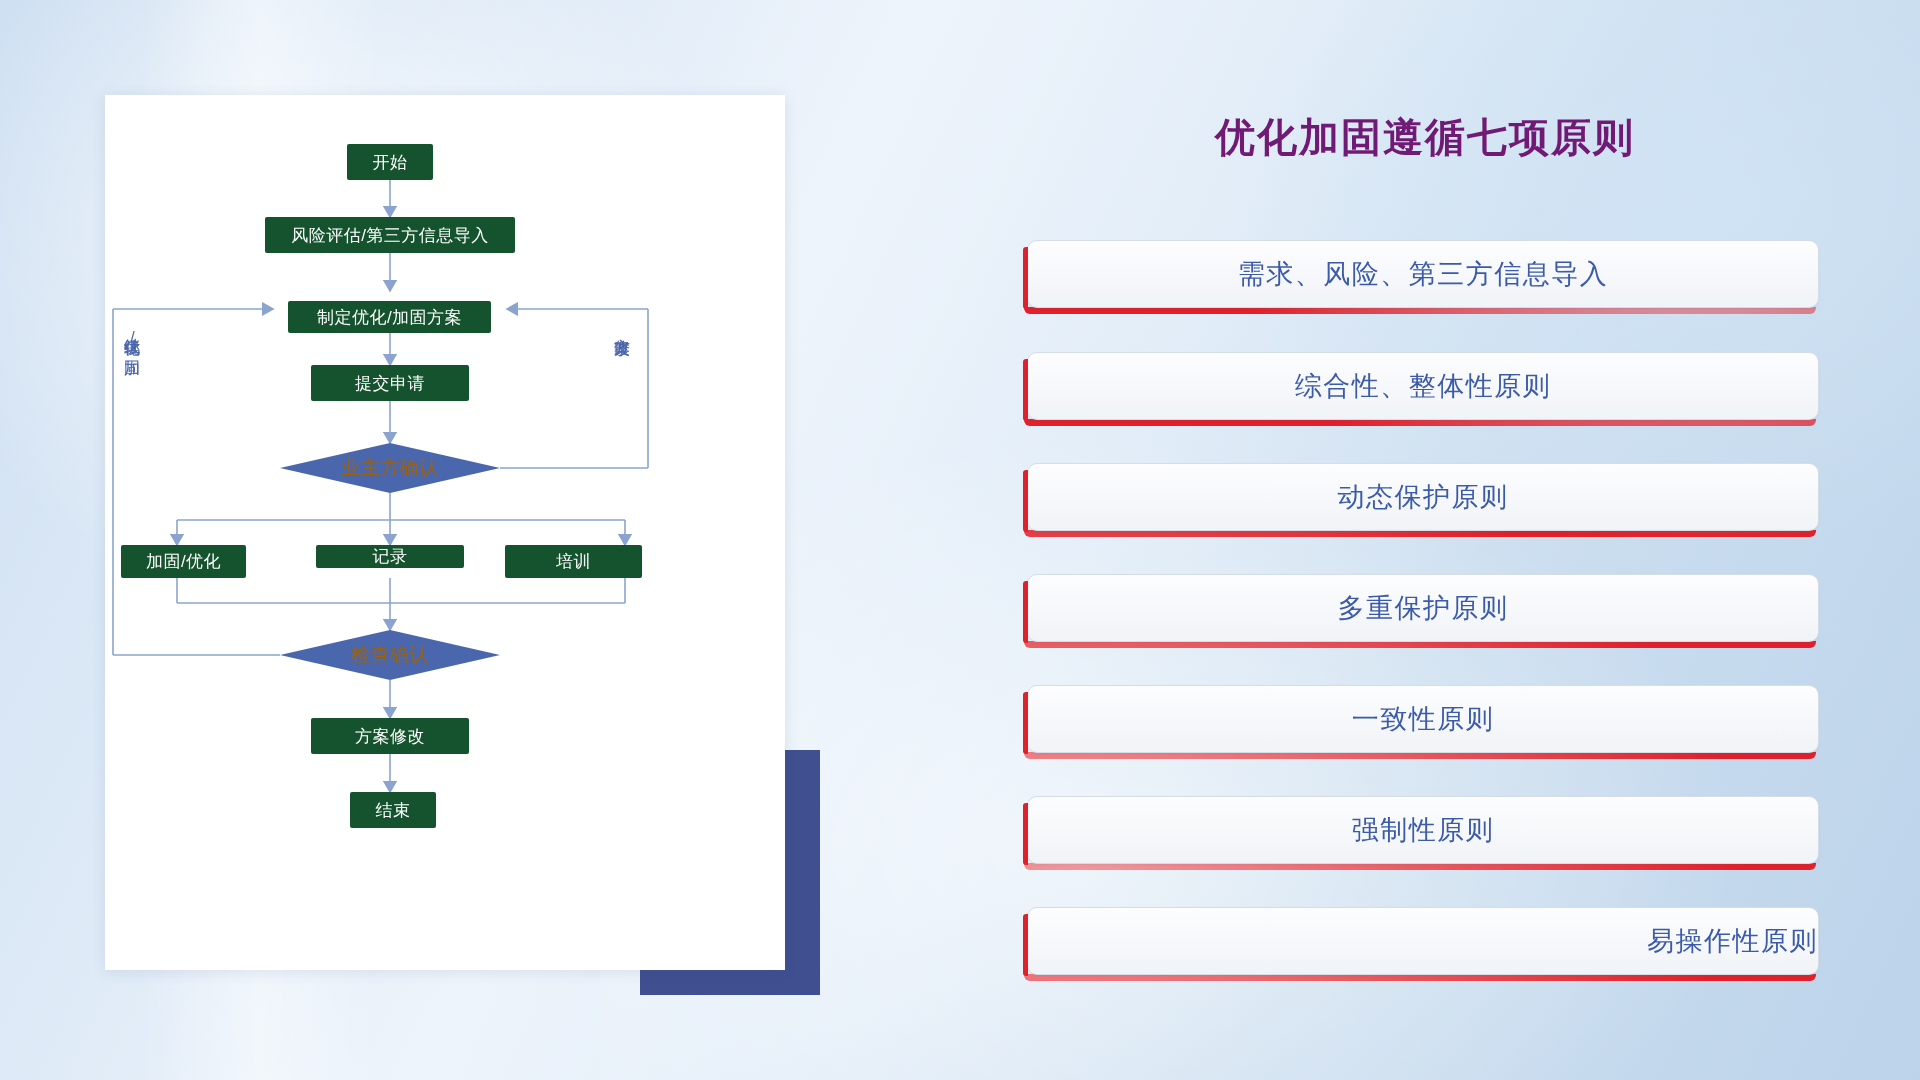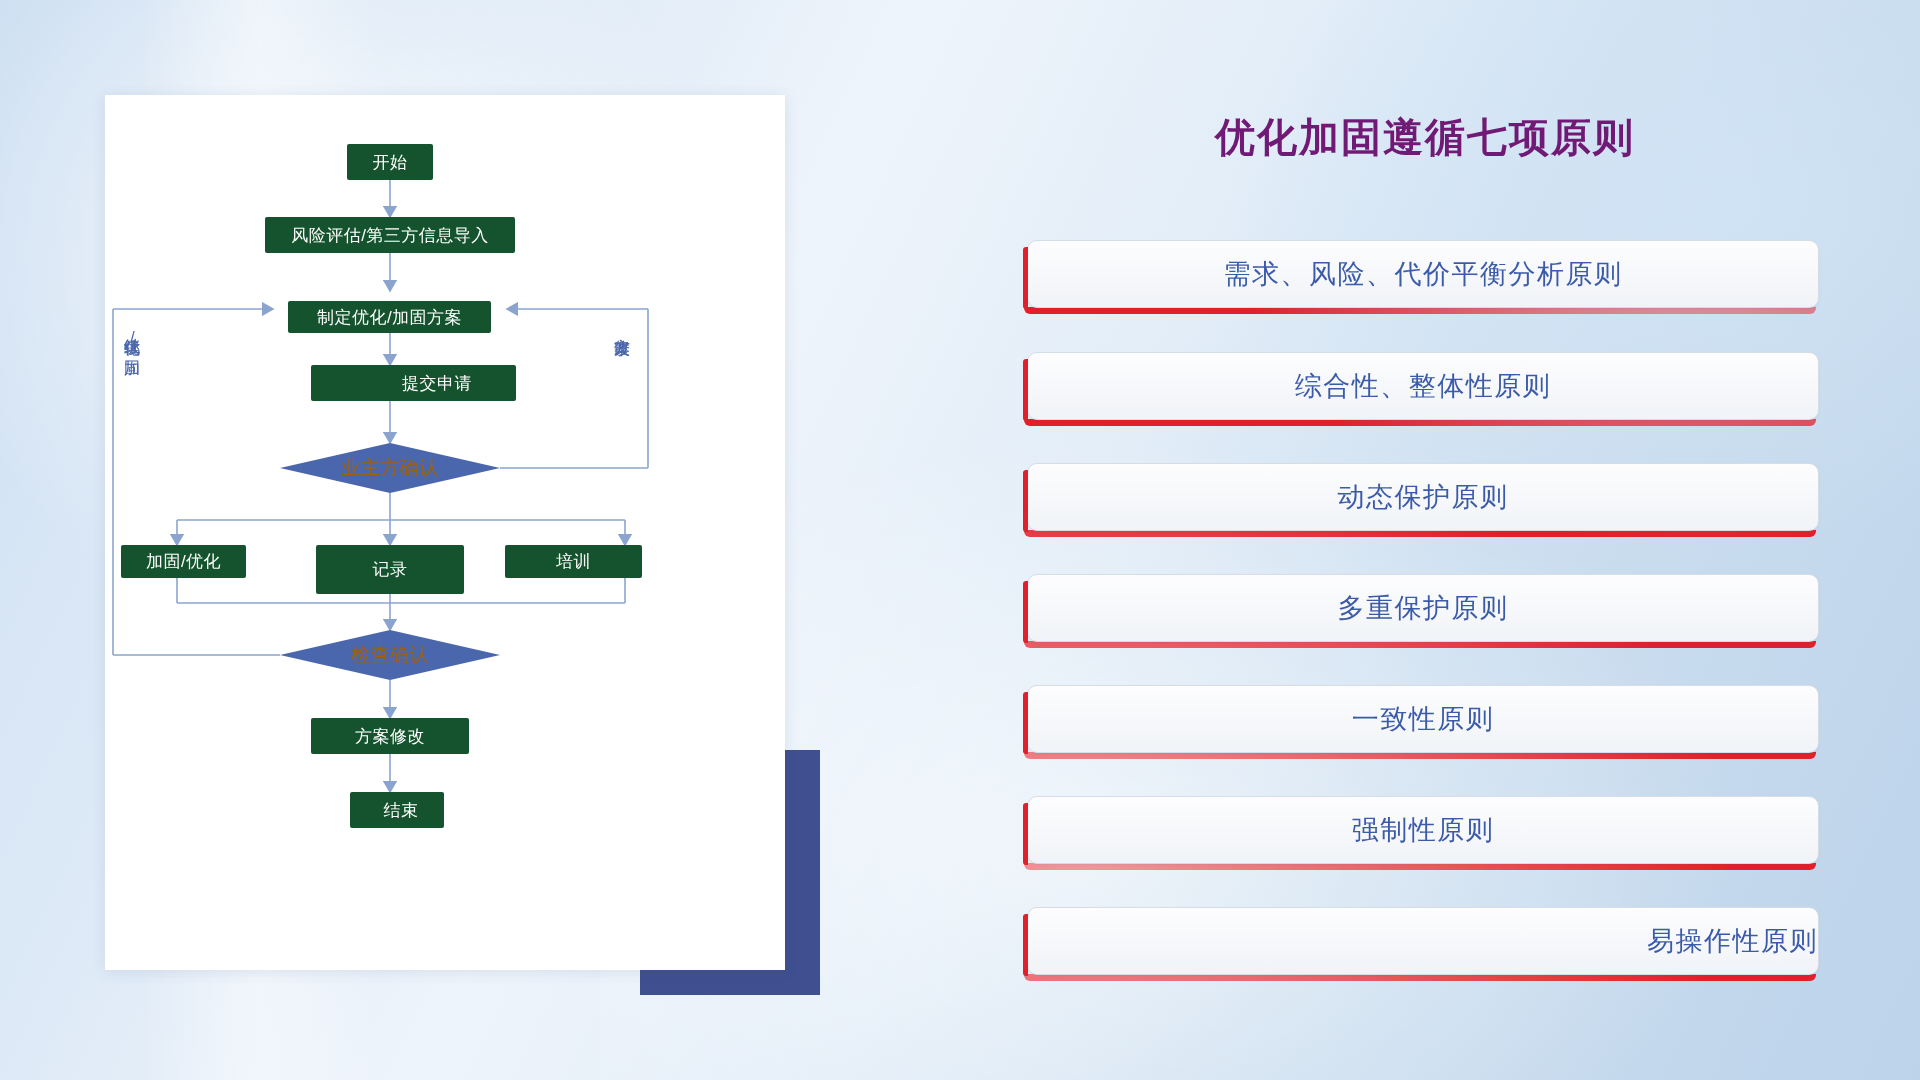--- a/index.html
+++ b/index.html
@@ -216,65 +216,65 @@
     </div>
 
     <div class="node" style="left:160px; top:122px; width:250px; height:36px;">
       <span>风险评估/第三方信息导入</span>
     </div>
 
     <div class="node" style="left:183px; top:206px; width:203px; height:32px;">
       <span>制定优化/加固方案</span>
     </div>
 
-    <div class="node" style="left:206px; top:270px; width:158px; height:36px;padding-left:47px;">
+    <div class="node" style="left:206px; top:270px; width:158px; height:36px;">
       <span>提交申请</span>
     </div>
 
     <div class="diamond-wrap" style="left:175px; top:348px; width:220px; height:50px;">
       <div class="dia"></div>
       <span>业主方确认</span>
     </div>
 
     <div class="node" style="left:16px; top:450px; width:125px; height:33px;">
       <span>加固/优化</span>
     </div>
 
-    <div class="node" style="left:211px; top:450px; width:148px; height:49px;">
+    <div class="node" style="left:211px; top:450px; width:148px; height:23px;">
       <span>记录</span>
     </div>
 
     <div class="node" style="left:400px; top:450px; width:137px; height:33px;">
       <span>培训</span>
     </div>
 
     <div class="diamond-wrap" style="left:175px; top:535px; width:220px; height:50px;">
       <div class="dia"></div>
       <span>检查确认</span>
     </div>
 
     <div class="node" style="left:206px; top:623px; width:158px; height:36px;">
       <span>方案修改</span>
     </div>
 
-    <div class="node" style="left:245px; top:697px; width:86px; height:36px;padding-left:8px;">
+    <div class="node" style="left:245px; top:697px; width:86px; height:36px;">
       <span>结束</span>
     </div>
 
     <div class="vlabel" style="left:18px; top:230px; height:130px;">继续优化/加固</div>
 
     <div class="vlabel" style="left:508px; top:230px; height:100px;">方案修改</div>
 
   </div>
 </div>
 
 <div class="right-title">优化加固遵循七项原则</div>
 
 <div class="principle" style="top:240px;">
-  <span>需求、风险、代价平衡分析原则</span>
+  <span>需求、风险、第三方信息导入</span>
 </div>
 <div class="principle" style="top:352px;">
   <span>综合性、整体性原则</span>
 </div>
 <div class="principle" style="top:463px;">
   <span>动态保护原则</span>
 </div>
 <div class="principle" style="top:574px;">
   <span>多重保护原则</span>
 </div>

